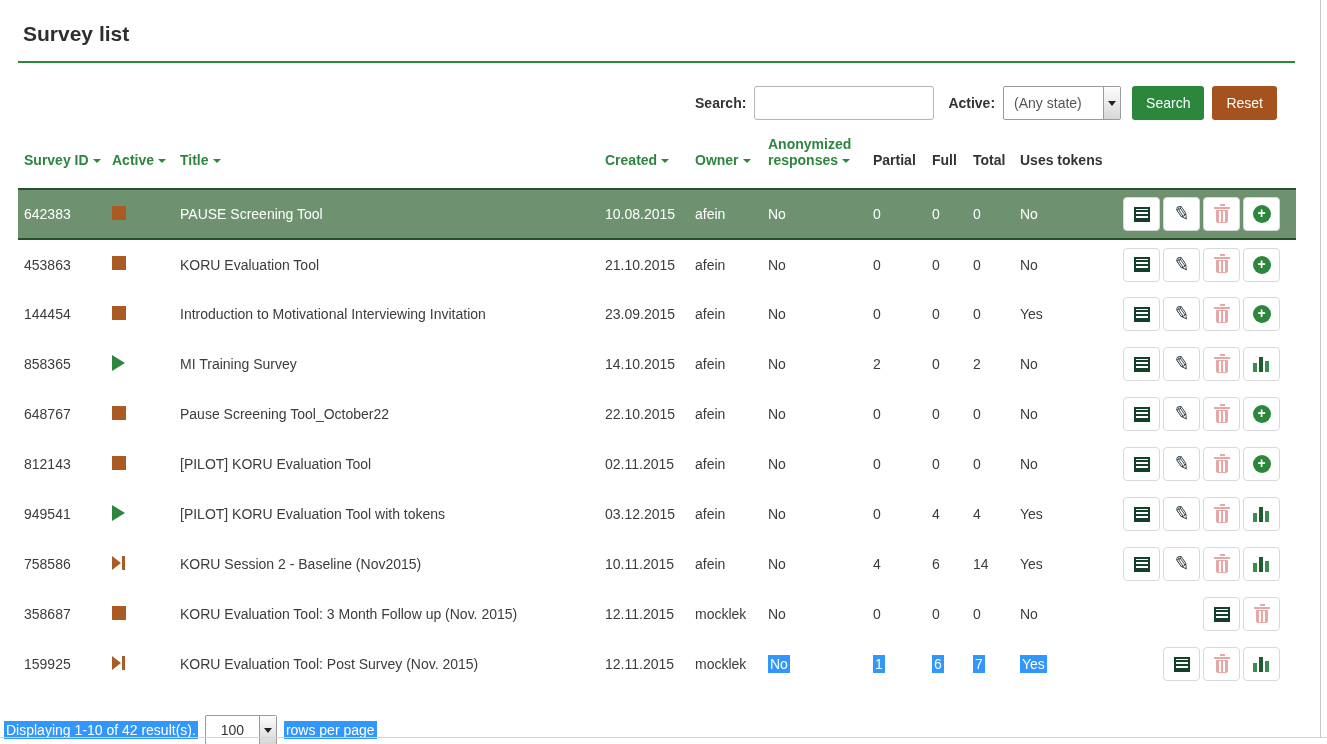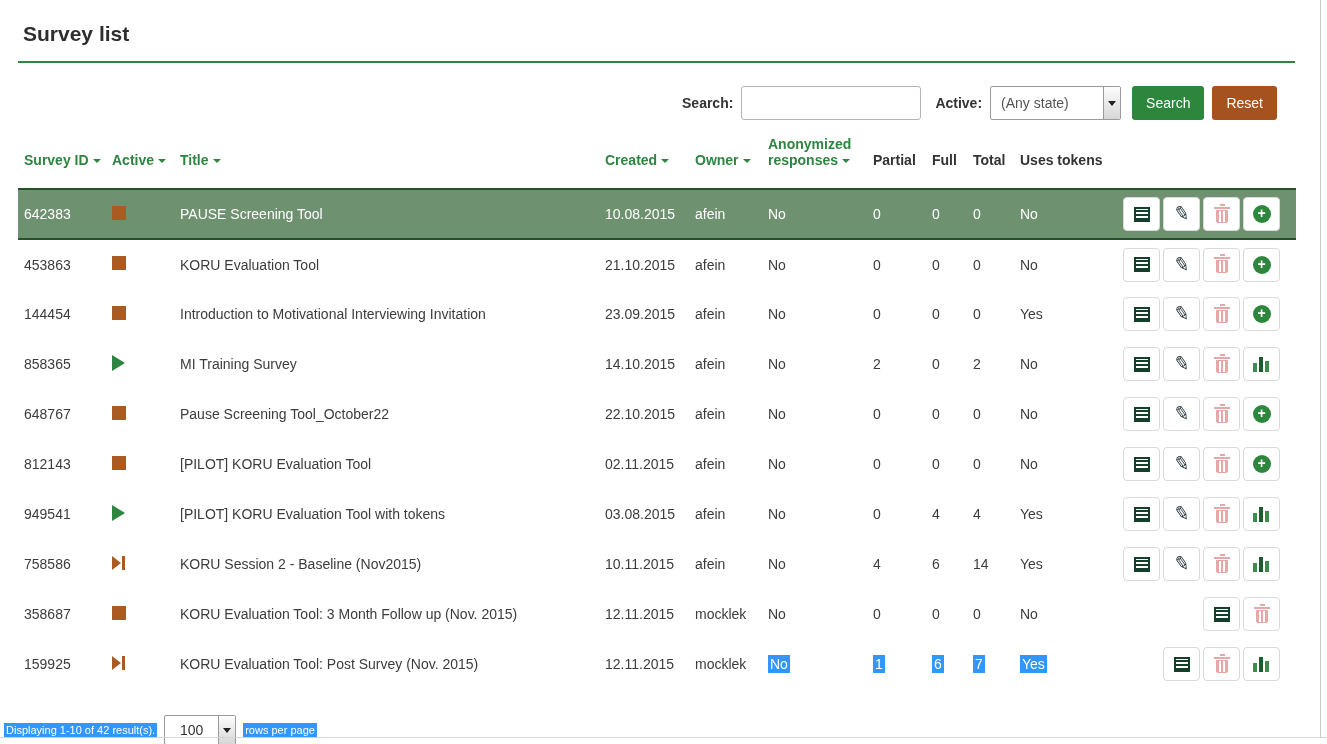--- a/index.html
+++ b/index.html
@@ -22,21 +22,21 @@
   .title-rule { height:2px; background:#2e8540; margin-top:15px; width:1277px; }
 
   
   .filter-bar { margin-top:23px; display:flex; align-items:center; justify-content:flex-end; width:1259px; height:34px; gap:8px; }
   .filter-label { font-size:14px; font-weight:bold; color:#333; }
   .search-input { width:180px; height:34px; border:1px solid #b4b4b4; border-radius:3px; font-size:14px; padding:0 8px; font-family:"Liberation Sans",sans-serif; }
   .select { display:inline-flex; height:34px; border:1px solid #9a9a9a; border-radius:2px; background:#fff; align-items:stretch; }
   .select .val { display:flex; align-items:center; padding:0 10px; font-size:14px; color:#555; }
   .select .arrow { width:17px; background:linear-gradient(#fdfdfd,#d7d7d7); border-left:1px solid #9a9a9a; display:flex; align-items:center; justify-content:center; }
   .select .arrow i { width:0; height:0; border-left:4px solid transparent; border-right:4px solid transparent; border-top:5px solid #222; }
-  .active-select { width:131px; }
+  .active-select { width:118px; }
   .active-select .val { flex:1; }
   .btn { height:34px; border:none; border-radius:3px; color:#fff; font-size:14px; padding:2px 14px; font-family:"Liberation Sans",sans-serif; cursor:pointer; }
   .btn-search { background:#2c863c; margin-left:3px; }
   .btn-reset { background:#a6521e; }
 
   
   table.survey-table { border-collapse:collapse; table-layout:fixed; width:1278px; margin-top:6px; }
   th { font-size:14px; font-weight:bold; text-align:left; vertical-align:bottom; padding:10px 4px 20px 6px; color:#333; }
   th.sortable { color:#2e8540; cursor:pointer; }
   th .caret { display:inline-block; width:0; height:0; border-left:4px solid transparent; border-right:4px solid transparent; border-top:4px solid #2e8540; margin-left:4px; vertical-align:middle; }
@@ -68,21 +68,21 @@
     background:
       linear-gradient(#3c8d4c,#3c8d4c) left bottom / 4px 9px no-repeat,
       linear-gradient(#1c5c2e,#1c5c2e) 6px bottom / 4px 15px no-repeat,
       linear-gradient(#3c8d4c,#3c8d4c) 12px bottom / 4px 11px no-repeat; }
 
   
   .sel { background:#3297fd; color:#fff; padding:1px 2px; }
 
   
   .pagination { display:flex; align-items:center; margin:26px 0 0 -14px; gap:5px; }
-  .pagination .sel { font-size:11px;text-align:right; }
+  .pagination .sel { font-size:14px;text-align:right; }
   .page-size-select { width:72px; height:30px; margin:0 2px; }
   .page-size-select .val { flex:1; justify-content:center; color:#333; }
 </style>
 </head>
 <body>
 
 <div class="page">
   <div class="content">
     <div class="page-title">Survey list</div>
     <div class="title-rule"></div>
@@ -254,21 +254,21 @@
               </span><span class="abtn">
                 <span class="ic ic-trash"></span>
               </span><span class="abtn">
                 <span class="ic ic-plus"></span>
               </span></td>
           </tr>
           <tr class="row">
             <td>949541</td>
             <td><span class="st st-running"></span></td>
             <td>[PILOT] KORU Evaluation Tool with tokens</td>
-            <td>03.08.2015</td>
+            <td>03.12.2015</td>
             <td>afein</td>
             <td>No</td>
             <td>0</td>
             <td>4</td>
             <td>4</td>
             <td>Yes</td>
             <td class="actions"><span class="abtn">
                 <span class="ic ic-summary"></span>
               </span><span class="abtn">
                 <span class="ic ic-edit">✎</span>

